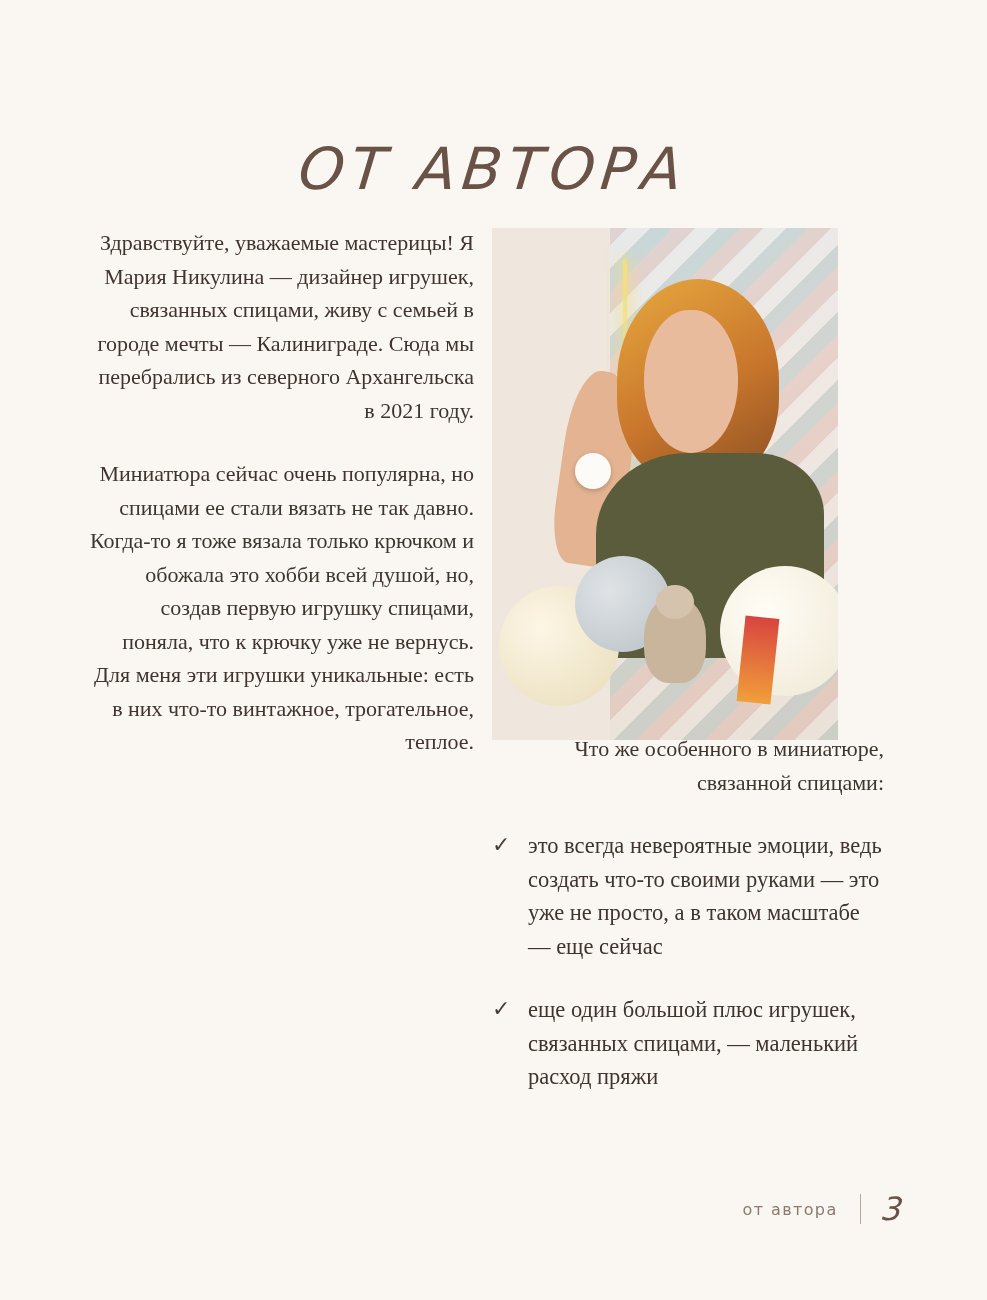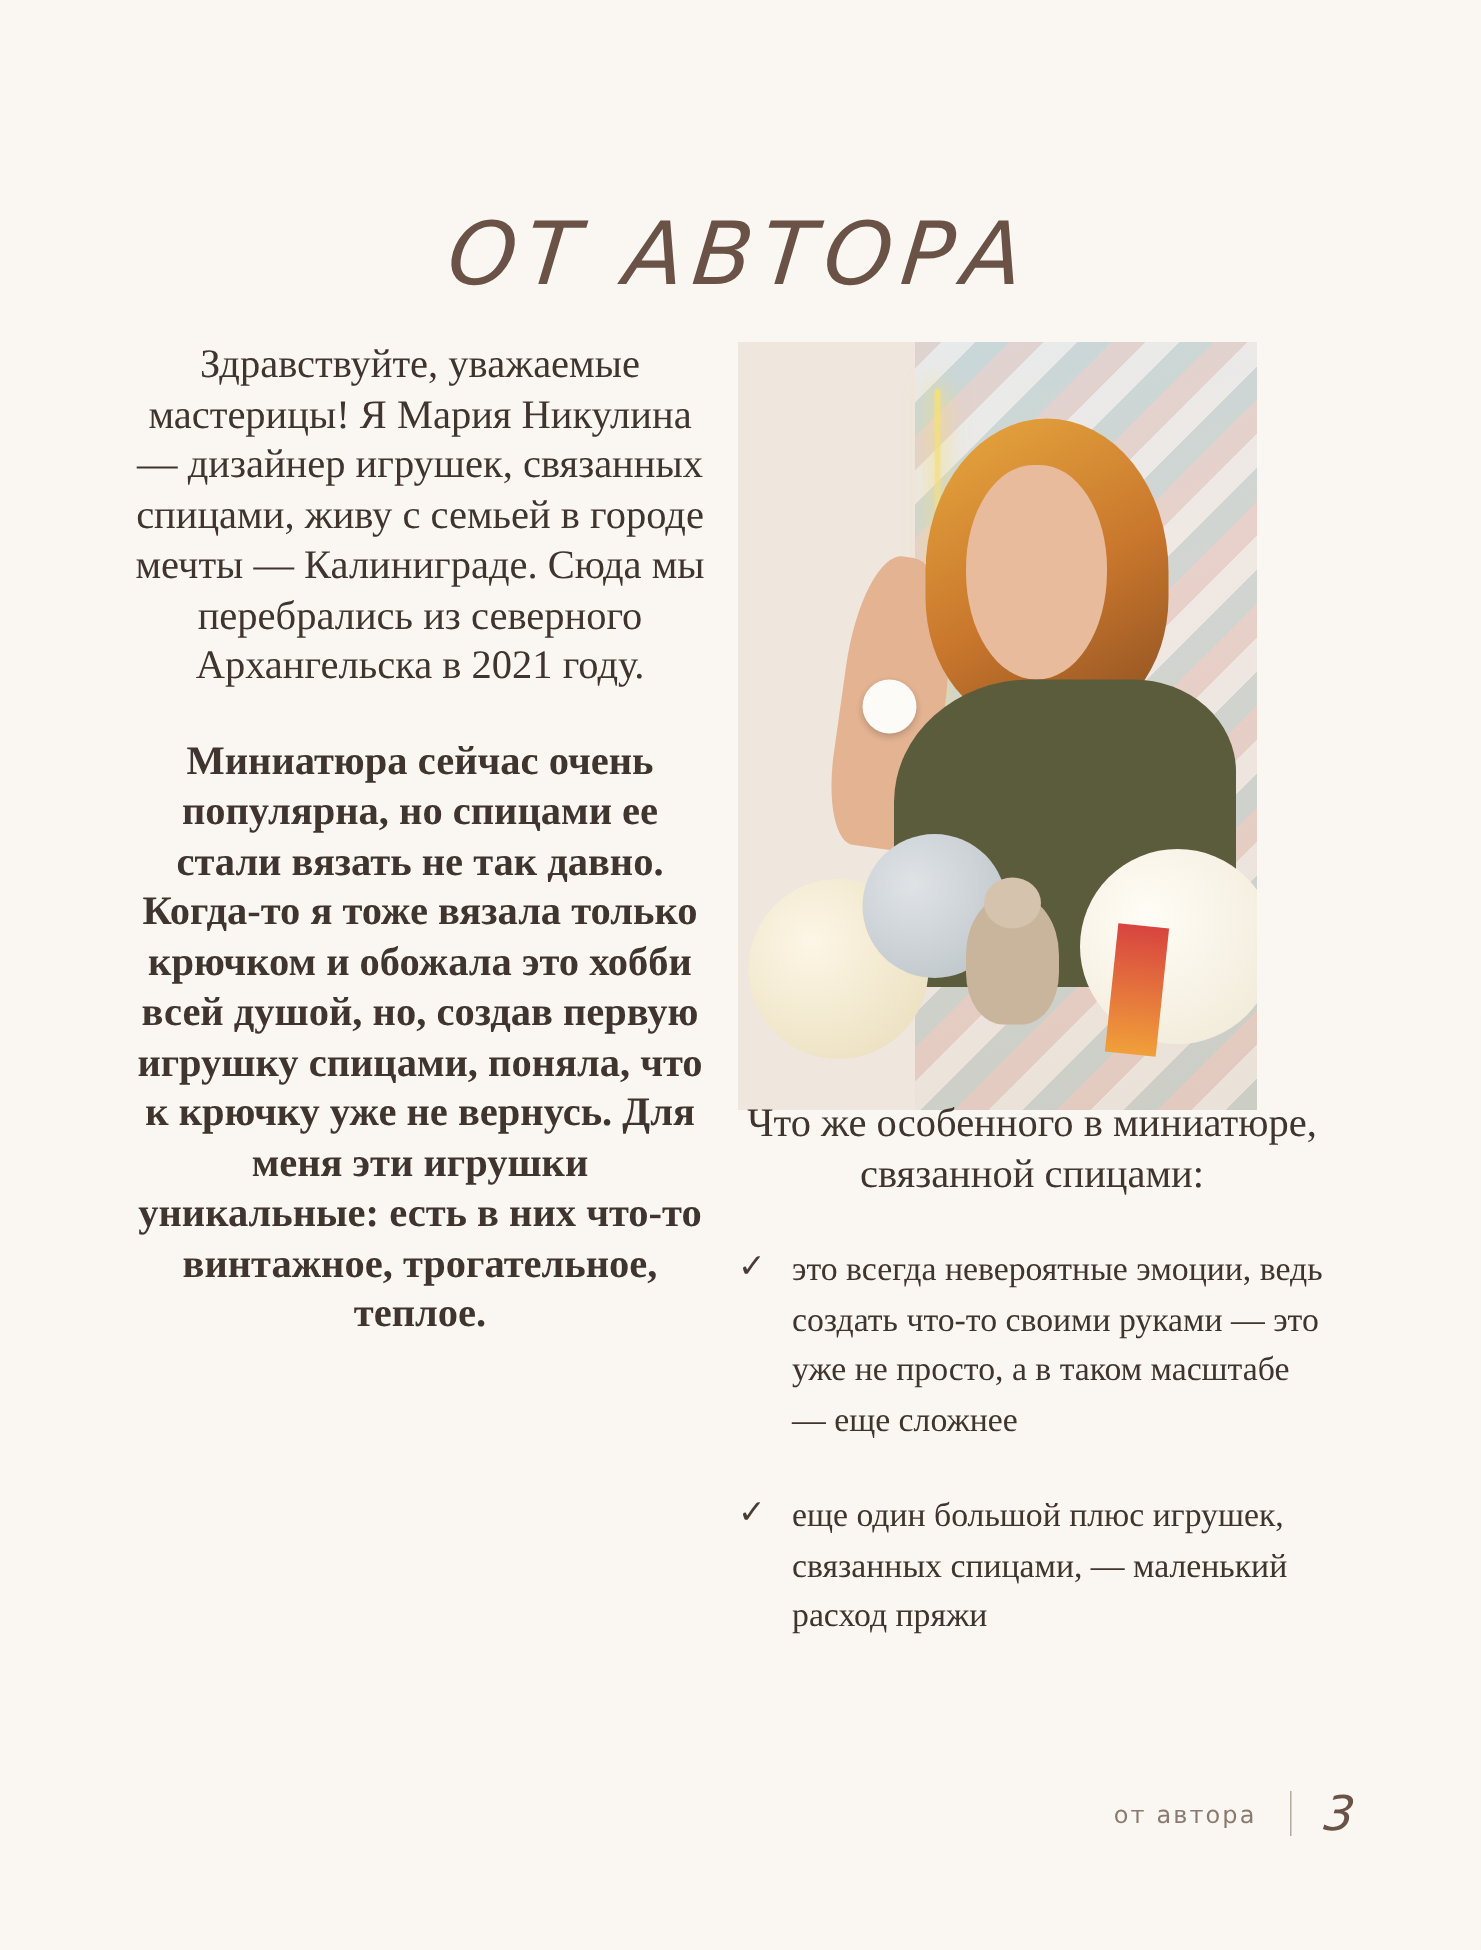--- a/index.html
+++ b/index.html
@@ -47,28 +47,27 @@
     width: 346px;
   }
   .col-right-bottom {
     position: absolute;
     left: 492px;
     top: 732px;
     width: 392px;
   }
   p.body-text {
     margin: 0 0 30px 0;
-    font-size: 27px;
+    font-size: 22px;
     line-height: 33.5px;
     color: #3f342e;
-    text-align: center;
+    text-align: right;
   }
   p.body-text:last-child {
     margin-bottom: 0;
-    font-weight: bold;
   }
   .photo {
     width: 346px;
     height: 512px;
     background: linear-gradient(160deg, #cfd9dc 0%, #e3d4cb 40%, #d8c7b6 100%);
     position: relative;
     overflow: hidden;
   }
   
   .ph-wall {
@@ -234,21 +233,21 @@
       <div class="ph-bear"></div>
       <div class="ph-label"></div>
     </div>
   </div>
 
   <div class="col-right-bottom">
     <p class="body-text">Что же особенного в миниатюре, связанной спицами:</p>
     <ul class="checklist">
       <li>
         <span class="check-icon">✓</span>
-        <span>это всегда невероятные эмоции, ведь создать что-то своими руками — это уже не просто, а в таком масштабе — еще сложнее</span>
+        <span>это всегда невероятные эмоции, ведь создать что-то своими руками — это уже не просто, а в таком масштабе — еще сейчас</span>
       </li>
       <li>
         <span class="check-icon">✓</span>
         <span>еще один большой плюс игрушек, связанных спицами, — маленький расход пряжи</span>
       </li>
     </ul>
   </div>
 
   <div class="footer">
     <span class="footer-label">от автора</span>

